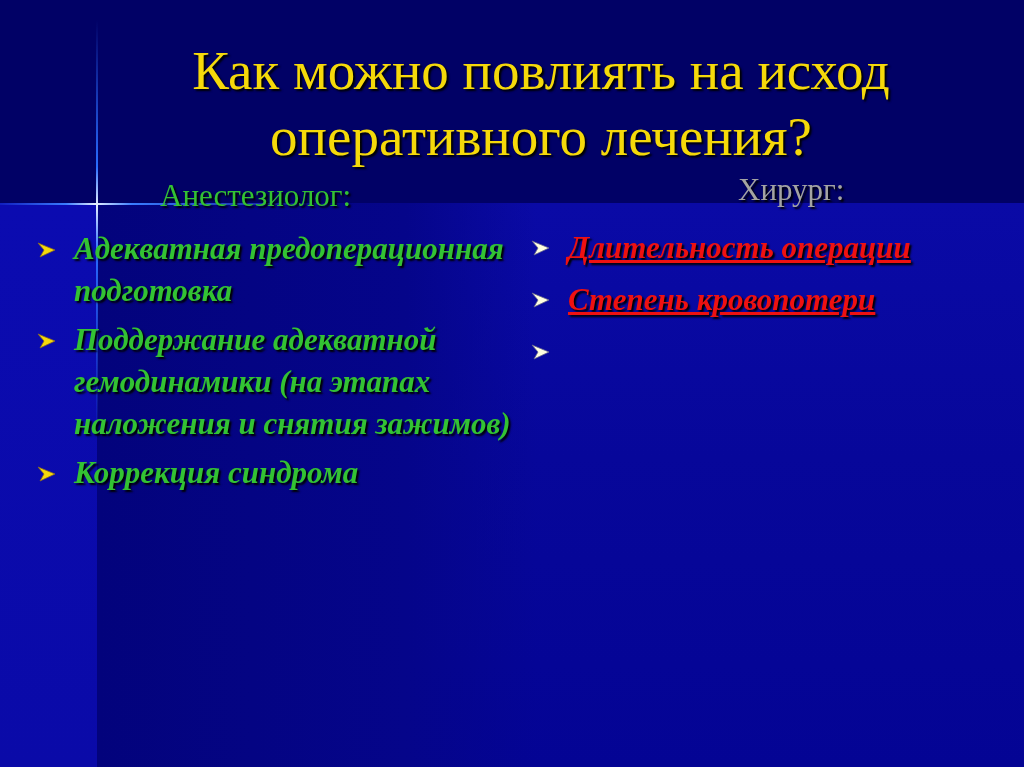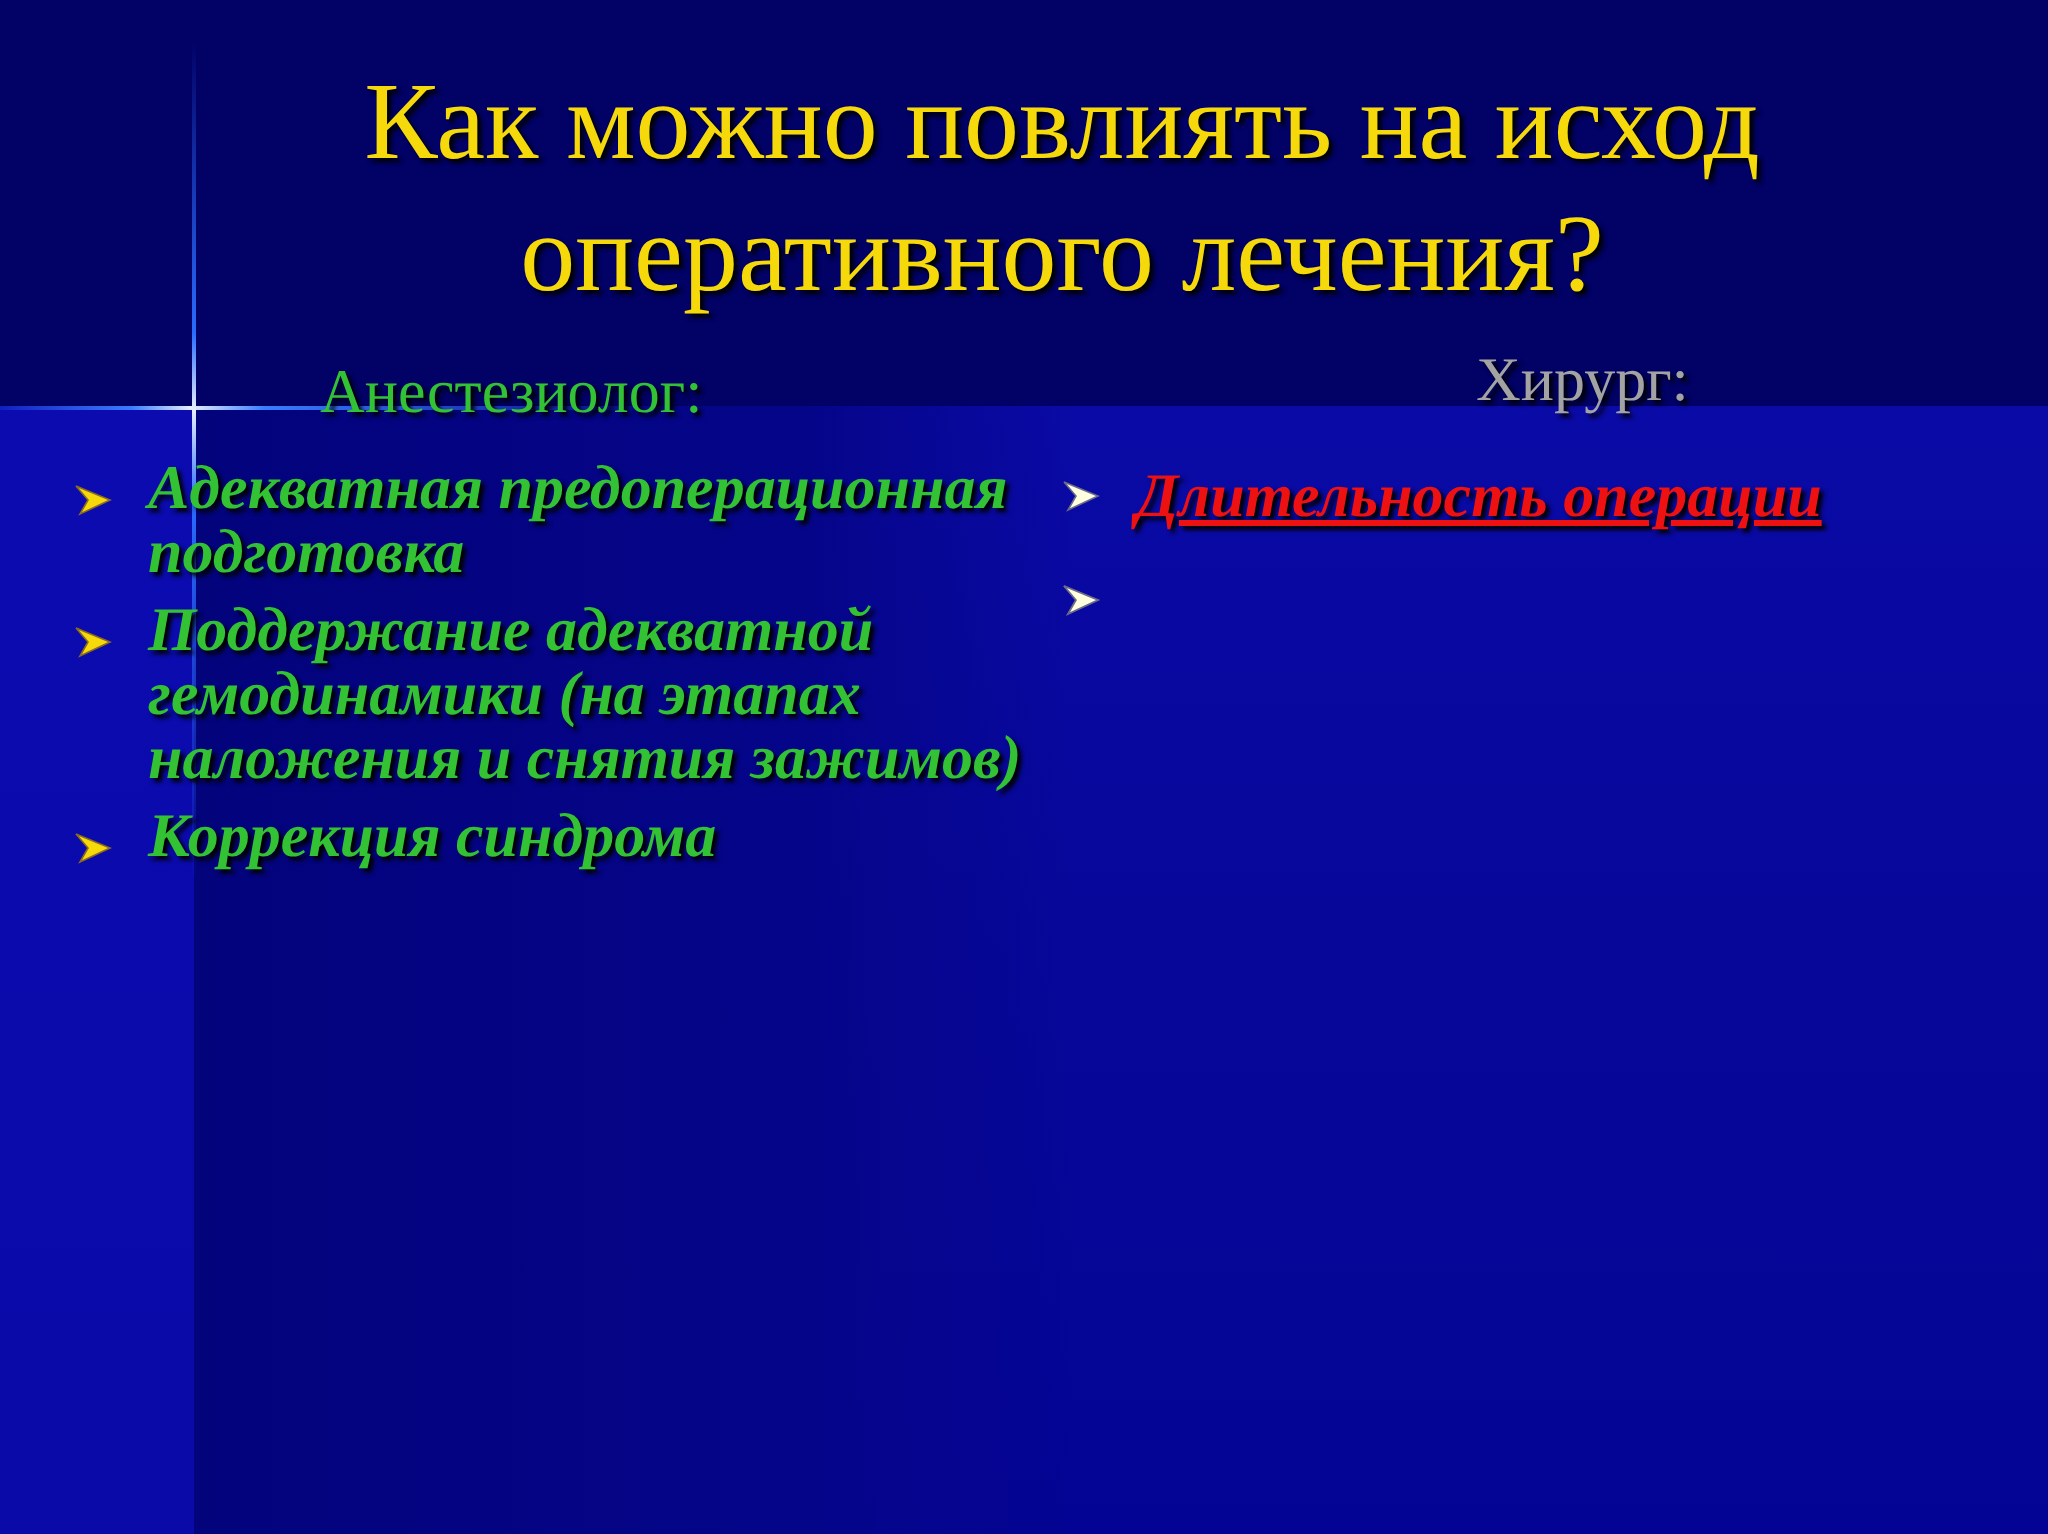--- a/index.html
+++ b/index.html
@@ -29,36 +29,36 @@
       position: absolute; font-size: 31px; line-height: 36px;
       text-shadow: 2px 2px 2px #000;
     }
     .head-left { left: 160px; top: 178px; color: #33c233; }
     .head-right { left: 738px; top: 172px; color: #a3a3a3; }
 
     ul.list { position: absolute; list-style: none; margin: 0; padding: 0; }
     ul.left-list { left: 36px; top: 228px; width: 490px; }
     ul.right-list { left: 530px; top: 226px; width: 480px; }
     li.item { position: relative; padding-left: 38px; font-style: italic; font-weight: bold;
-      font-size: 31px; line-height: 32px; margin-bottom: 7px; text-shadow: 2px 2px 2px #000; }
+      font-size: 31px; line-height: 42px; margin-bottom: 7px; text-shadow: 2px 2px 2px #000; }
     .left-list li.item { color: #33c233; }
     .right-list li.item { color: #ee1111; font-size: 31px; line-height: 44px; margin-bottom: 8px; text-decoration: underline; }
     .bullet { position: absolute; left: 0; top: 12px; width: 20px; height: 20px; }
   </style>
 </head>
 <body>
 
 <div class="bg-top"></div>
 <div class="bg-bottom"></div>
 <div class="bg-left-strip"></div>
 <div class="bg-dark-panel"></div>
 <div class="star-h"></div>
 <div class="star-v"></div>
 
-<h1 class="title" style="margin:6px;font-weight:normal;">Как можно повлиять на исход оперативного лечения?</h1>
+<h1 class="title" style="margin:16px;font-weight:normal;">Как можно повлиять на исход оперативного лечения?</h1>
 
 <div class="col-head head-left">Анестезиолог:</div>
 <div class="col-head head-right">Хирург:</div>
 
 <ul class="list left-list">
   <li class="item">
     <svg class="bullet" viewBox="0 0 20 20">
         <path d="M2 3 L19 10 L4 17 L8 10 Z" fill="#f5d90a" stroke="#8a6a20" stroke-width="0.8"></path>
       </svg>
     <span>Адекватная предоперационная подготовка</span>
@@ -81,19 +81,20 @@
   <li class="item">
     <svg class="bullet" viewBox="0 0 20 20">
         <path d="M2 3 L19 10 L4 17 L8 10 Z" fill="#ffffe0" stroke="#6a6a8a" stroke-width="0.8"></path>
       </svg>
     <span>Длительность  операции</span>
   </li>
   <li class="item">
     <svg class="bullet" viewBox="0 0 20 20">
         <path d="M2 3 L19 10 L4 17 L8 10 Z" fill="#ffffe0" stroke="#6a6a8a" stroke-width="0.8"></path>
       </svg>
+    <span>Степень кровопотери</span>
   </li>
   <li class="item">
     <svg class="bullet" viewBox="0 0 20 20">
         <path d="M2 3 L19 10 L4 17 L8 10 Z" fill="#ffffe0" stroke="#6a6a8a" stroke-width="0.8"></path>
       </svg>
   </li>
 </ul>
 
 </body></html>

